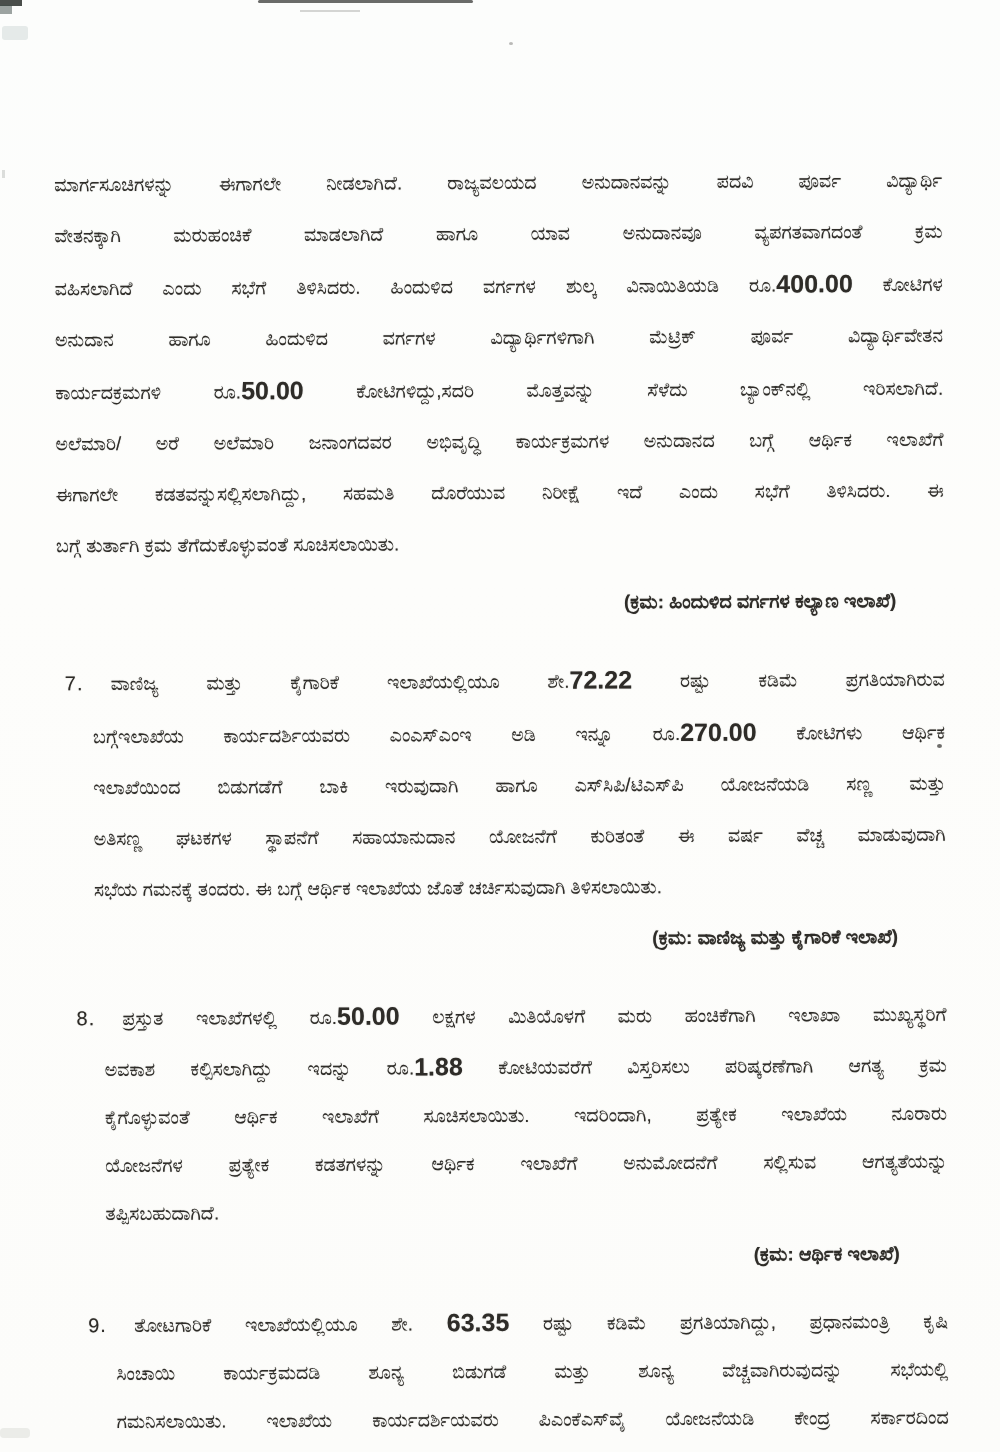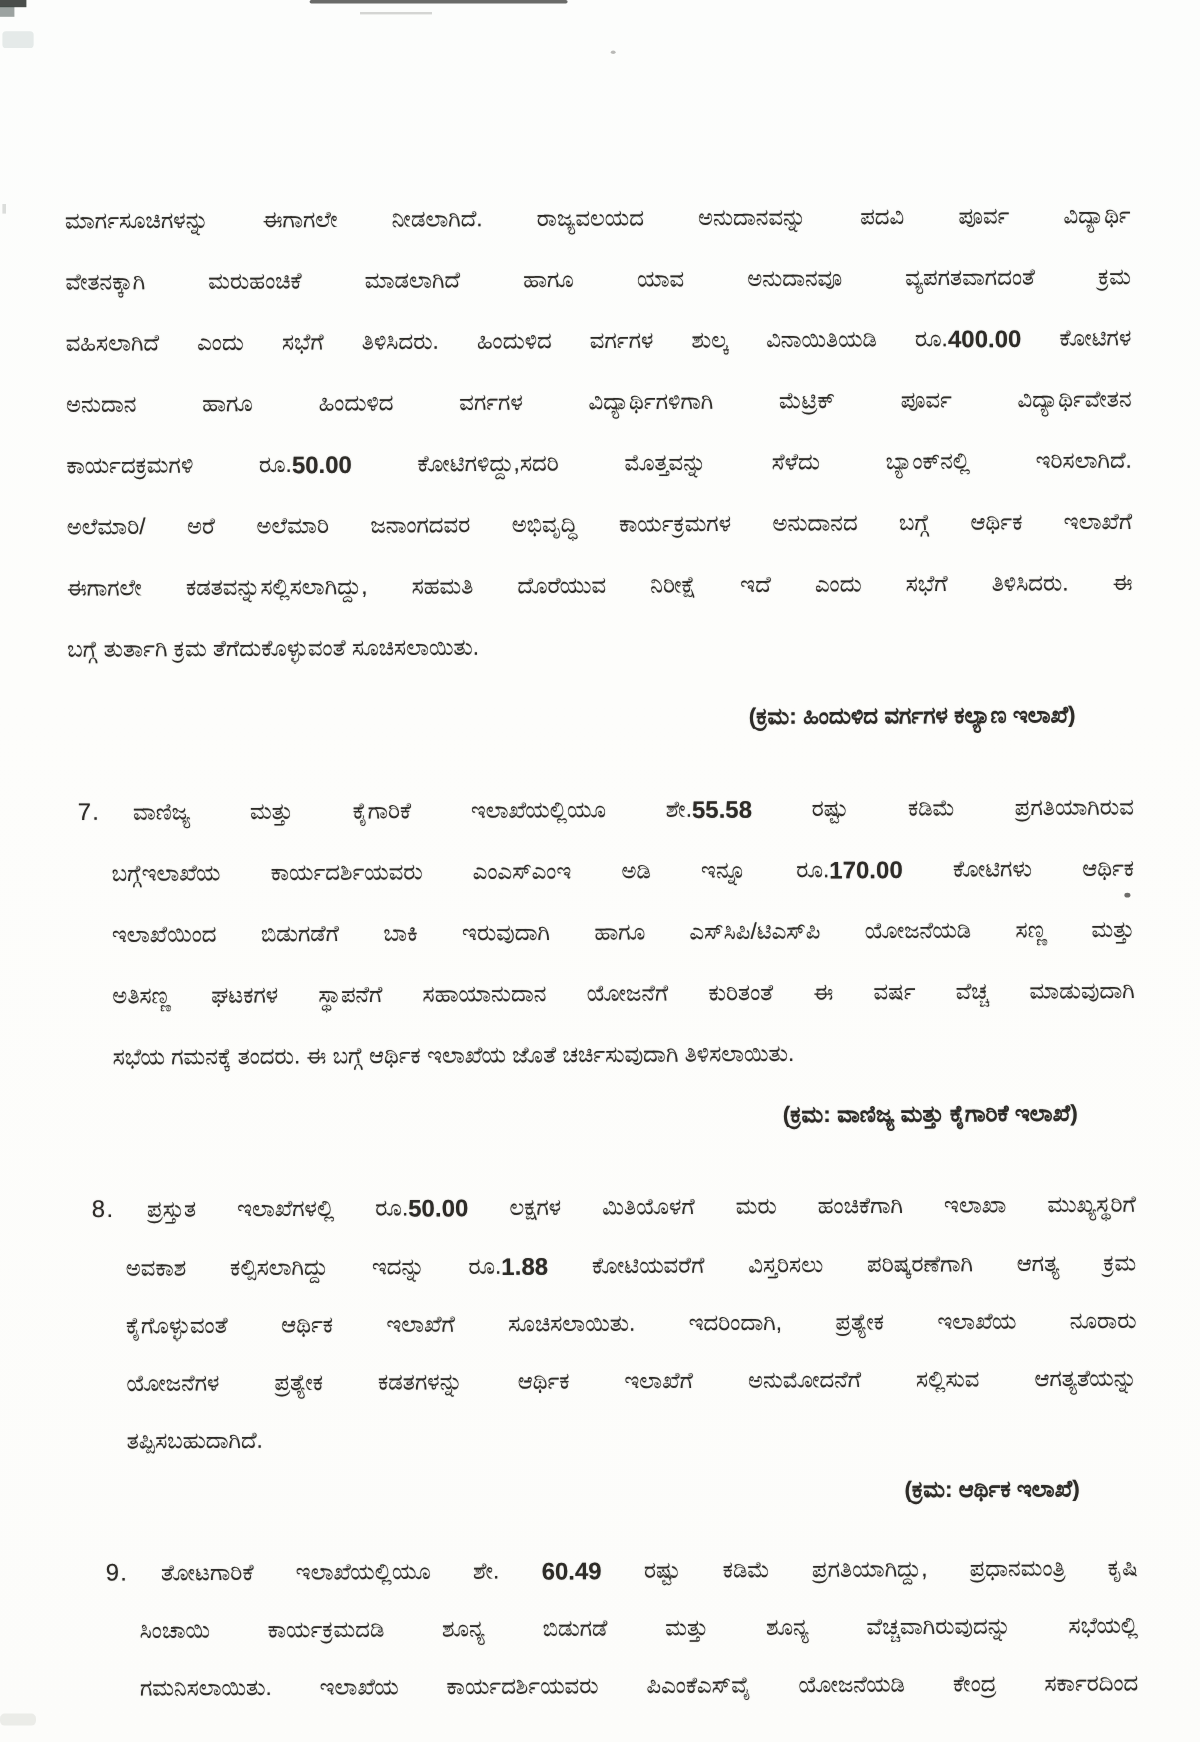--- a/index.html
+++ b/index.html
@@ -34,21 +34,21 @@
   .p8 { margin-top: 26px; margin-left: 16px; }
   .p8 .tline { line-height: 48px; }
   .p9 { margin-top: 16px; margin-left: 26px; }
   .p9 .tline { line-height: 48px; }
   .pno {
     display: inline-block; width: 46px; margin-left: -28px;
     font-size: 20px; letter-spacing: 1px;
     text-align: left;
   }
   .bignum {
-    font-size: 20px; font-weight: 700; letter-spacing: 0;
+    font-size: 25px; font-weight: 700; letter-spacing: 0;
     font-family: "Liberation Sans", "DejaVu Sans", sans-serif;
     position: relative; top: 1px;
   }
   .action {
     line-height: 51px;
     text-align: right;
     padding-right: 48px;
     font-weight: 700;
     margin-top: 8px;
   }
@@ -87,33 +87,33 @@
       <div class="tline just"><span>ವೇತನಕ್ಕಾಗಿ ಮರುಹಂಚಿಕೆ ಮಾಡಲಾಗಿದೆ ಹಾಗೂ ಯಾವ ಅನುದಾನವೂ ವ್ಯಪಗತವಾಗದಂತೆ ಕ್ರಮ</span></div>
       <div class="tline just"><span>ವಹಿಸಲಾಗಿದೆ ಎಂದು ಸಭೆಗೆ ತಿಳಿಸಿದರು. ಹಿಂದುಳಿದ ವರ್ಗಗಳ ಶುಲ್ಕ ವಿನಾಯಿತಿಯಡಿ ರೂ.</span><span class="bignum">400.00</span><span> ಕೋಟಿಗಳ</span></div>
       <div class="tline just"><span>ಅನುದಾನ ಹಾಗೂ ಹಿಂದುಳಿದ ವರ್ಗಗಳ ವಿದ್ಯಾರ್ಥಿಗಳಿಗಾಗಿ ಮೆಟ್ರಿಕ್ ಪೂರ್ವ ವಿದ್ಯಾರ್ಥಿವೇತನ</span></div>
       <div class="tline just"><span>ಕಾರ್ಯದಕ್ರಮಗಳಿ ರೂ.</span><span class="bignum">50.00</span><span> ಕೋಟಿಗಳಿದ್ದು,ಸದರಿ ಮೊತ್ತವನ್ನು ಸೆಳೆದು ಬ್ಯಾಂಕ್‌ನಲ್ಲಿ ಇರಿಸಲಾಗಿದೆ.</span></div>
       <div class="tline just"><span>ಅಲೆಮಾರಿ/ ಅರೆ ಅಲೆಮಾರಿ ಜನಾಂಗದವರ ಅಭಿವೃದ್ಧಿ ಕಾರ್ಯಕ್ರಮಗಳ ಅನುದಾನದ ಬಗ್ಗೆ ಆರ್ಥಿಕ ಇಲಾಖೆಗೆ</span></div>
       <div class="tline just"><span>ಈಗಾಗಲೇ ಕಡತವನ್ನುಸಲ್ಲಿಸಲಾಗಿದ್ದು, ಸಹಮತಿ ದೊರೆಯುವ ನಿರೀಕ್ಷೆ ಇದೆ ಎಂದು ಸಭೆಗೆ ತಿಳಿಸಿದರು. ಈ</span></div>
       <div class="tline"><span>ಬಗ್ಗೆ ತುರ್ತಾಗಿ ಕ್ರಮ ತೆಗೆದುಕೊಳ್ಳುವಂತೆ ಸೂಚಿಸಲಾಯಿತು.</span></div>
       <div class="action">(ಕ್ರಮ: ಹಿಂದುಳಿದ ವರ್ಗಗಳ ಕಲ್ಯಾಣ ಇಲಾಖೆ)</div>
     </div>
     <div class="para numbered p7">
-      <div class="tline just"><span class="pno">7.</span><span>ವಾಣಿಜ್ಯ ಮತ್ತು ಕೈಗಾರಿಕೆ ಇಲಾಖೆಯಲ್ಲಿಯೂ ಶೇ.</span><span class="bignum">55.58</span><span> ರಷ್ಟು ಕಡಿಮೆ ಪ್ರಗತಿಯಾಗಿರುವ</span></div>
-      <div class="tline just"><span>ಬಗ್ಗೆಇಲಾಖೆಯ ಕಾರ್ಯದರ್ಶಿಯವರು ಎಂಎಸ್‌ಎಂಇ ಅಡಿ ಇನ್ನೂ ರೂ.</span><span class="bignum">170.00</span><span> ಕೋಟಿಗಳು ಆರ್ಥಿಕ</span></div>
+      <div class="tline just"><span class="pno">7.</span><span>ವಾಣಿಜ್ಯ ಮತ್ತು ಕೈಗಾರಿಕೆ ಇಲಾಖೆಯಲ್ಲಿಯೂ ಶೇ.</span><span class="bignum">72.22</span><span> ರಷ್ಟು ಕಡಿಮೆ ಪ್ರಗತಿಯಾಗಿರುವ</span></div>
+      <div class="tline just"><span>ಬಗ್ಗೆಇಲಾಖೆಯ ಕಾರ್ಯದರ್ಶಿಯವರು ಎಂಎಸ್‌ಎಂಇ ಅಡಿ ಇನ್ನೂ ರೂ.</span><span class="bignum">270.00</span><span> ಕೋಟಿಗಳು ಆರ್ಥಿಕ</span></div>
       <div class="tline just"><span>ಇಲಾಖೆಯಿಂದ ಬಿಡುಗಡೆಗೆ ಬಾಕಿ ಇರುವುದಾಗಿ ಹಾಗೂ ಎಸ್‌ಸಿಪಿ/ಟಿಎಸ್‌ಪಿ ಯೋಜನೆಯಡಿ ಸಣ್ಣ ಮತ್ತು</span></div>
       <div class="tline just"><span>ಅತಿಸಣ್ಣ ಘಟಕಗಳ ಸ್ಥಾಪನೆಗೆ ಸಹಾಯಾನುದಾನ ಯೋಜನೆಗೆ ಕುರಿತಂತೆ ಈ ವರ್ಷ ವೆಚ್ಚ ಮಾಡುವುದಾಗಿ</span></div>
       <div class="tline"><span>ಸಭೆಯ ಗಮನಕ್ಕೆ ತಂದರು. ಈ ಬಗ್ಗೆ ಆರ್ಥಿಕ ಇಲಾಖೆಯ ಜೊತೆ ಚರ್ಚಿಸುವುದಾಗಿ ತಿಳಿಸಲಾಯಿತು.</span></div>
       <div class="action">(ಕ್ರಮ: ವಾಣಿಜ್ಯ ಮತ್ತು ಕೈಗಾರಿಕೆ ಇಲಾಖೆ)</div>
     </div>
     <div class="para numbered p8">
       <div class="tline just"><span class="pno">8.</span><span>ಪ್ರಸ್ತುತ ಇಲಾಖೆಗಳಲ್ಲಿ ರೂ.</span><span class="bignum">50.00</span><span> ಲಕ್ಷಗಳ ಮಿತಿಯೊಳಗೆ ಮರು ಹಂಚಿಕೆಗಾಗಿ ಇಲಾಖಾ ಮುಖ್ಯಸ್ಥರಿಗೆ</span></div>
       <div class="tline just"><span>ಅವಕಾಶ ಕಲ್ಪಿಸಲಾಗಿದ್ದು ಇದನ್ನು ರೂ.</span><span class="bignum">1.88</span><span> ಕೋಟಿಯವರೆಗೆ ವಿಸ್ತರಿಸಲು ಪರಿಷ್ಕರಣೆಗಾಗಿ ಆಗತ್ಯ ಕ್ರಮ</span></div>
       <div class="tline just"><span>ಕೈಗೊಳ್ಳುವಂತೆ ಆರ್ಥಿಕ ಇಲಾಖೆಗೆ ಸೂಚಿಸಲಾಯಿತು. ಇದರಿಂದಾಗಿ, ಪ್ರತ್ಯೇಕ ಇಲಾಖೆಯ ನೂರಾರು</span></div>
       <div class="tline just"><span>ಯೋಜನೆಗಳ ಪ್ರತ್ಯೇಕ ಕಡತಗಳನ್ನು ಆರ್ಥಿಕ ಇಲಾಖೆಗೆ ಅನುಮೋದನೆಗೆ ಸಲ್ಲಿಸುವ ಆಗತ್ಯತೆಯನ್ನು</span></div>
       <div class="tline"><span>ತಪ್ಪಿಸಬಹುದಾಗಿದೆ.</span></div>
       <div class="action">(ಕ್ರಮ: ಆರ್ಥಿಕ ಇಲಾಖೆ)</div>
     </div>
     <div class="para numbered p9">
-      <div class="tline just"><span class="pno">9.</span><span>ತೋಟಗಾರಿಕೆ ಇಲಾಖೆಯಲ್ಲಿಯೂ ಶೇ. </span><span class="bignum">60.49</span><span> ರಷ್ಟು ಕಡಿಮೆ ಪ್ರಗತಿಯಾಗಿದ್ದು, ಪ್ರಧಾನಮಂತ್ರಿ ಕೃಷಿ</span></div>
+      <div class="tline just"><span class="pno">9.</span><span>ತೋಟಗಾರಿಕೆ ಇಲಾಖೆಯಲ್ಲಿಯೂ ಶೇ. </span><span class="bignum">63.35</span><span> ರಷ್ಟು ಕಡಿಮೆ ಪ್ರಗತಿಯಾಗಿದ್ದು, ಪ್ರಧಾನಮಂತ್ರಿ ಕೃಷಿ</span></div>
       <div class="tline just"><span>ಸಿಂಚಾಯಿ ಕಾರ್ಯಕ್ರಮದಡಿ ಶೂನ್ಯ ಬಿಡುಗಡೆ ಮತ್ತು ಶೂನ್ಯ ವೆಚ್ಚವಾಗಿರುವುದನ್ನು ಸಭೆಯಲ್ಲಿ</span></div>
       <div class="tline just"><span>ಗಮನಿಸಲಾಯಿತು. ಇಲಾಖೆಯ ಕಾರ್ಯದರ್ಶಿಯವರು ಪಿಎಂಕೆಎಸ್‌ವೈ ಯೋಜನೆಯಡಿ ಕೇಂದ್ರ ಸರ್ಕಾರದಿಂದ</span></div>
     </div>
   </div>
 
 </body></html>

